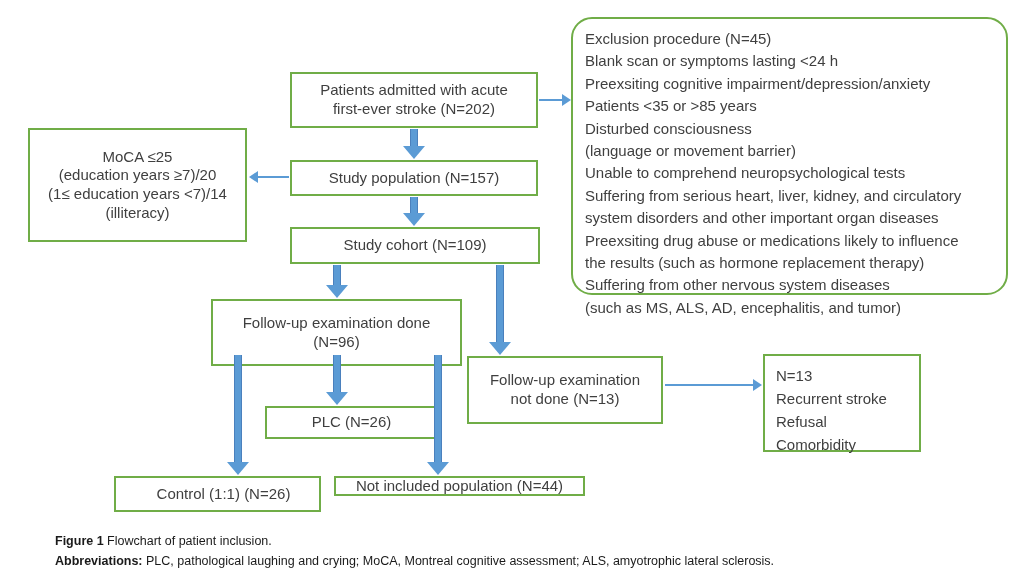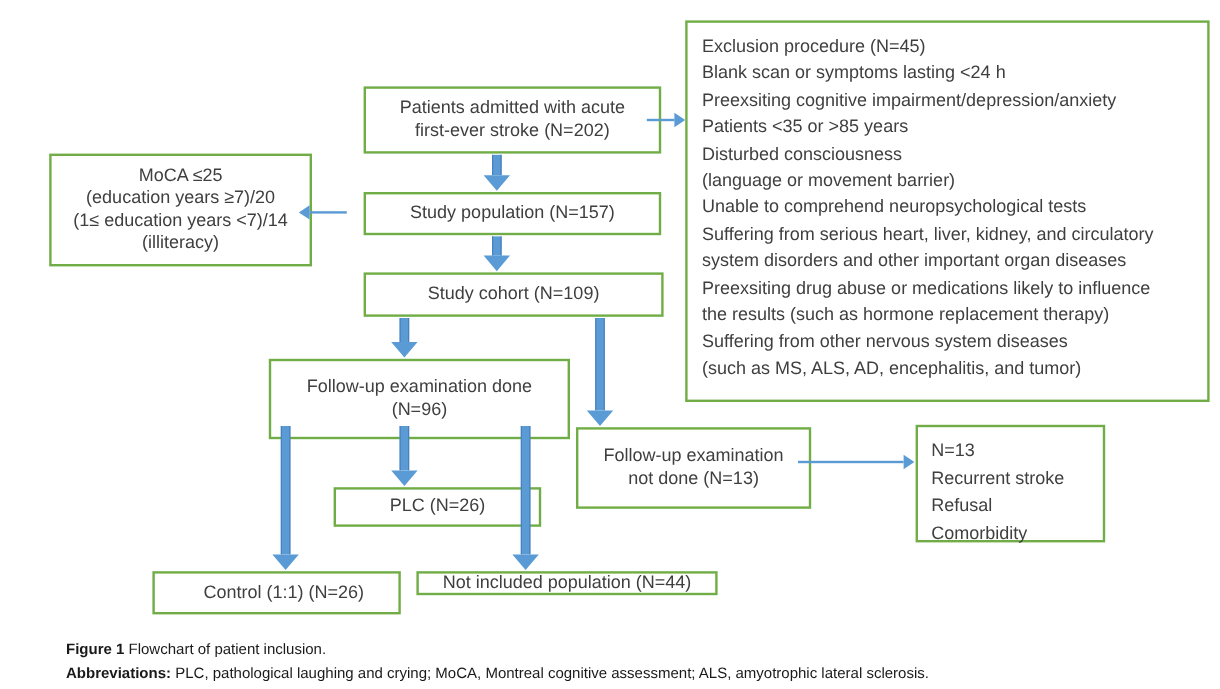--- a/index.html
+++ b/index.html
@@ -20,21 +20,20 @@
     font-size: 15px;
     color: var(--text, #3f3f3f);
   }
   .box.center {
     display: flex;
     flex-direction: column;
     justify-content: center;
     align-items: center;
     text-align: right;
     line-height: 1.25;
-    margin-left: 13px;
   }
   .box.leftlist { text-align: left; }
   .exclusion-box { padding: 9px 12px; line-height: 22.4px; }
   .reasons-box   { padding: 8px 11px; line-height: 23px; }
   
   .arrow-v {
     position: absolute;
     width: 22px;
     display: flex;
     flex-direction: column;
@@ -87,37 +86,37 @@
 </head>
 <body>
 
 <div class="canvas">
 
   <div class="box center" style="left:290px; top:72px; width:248px; height:56px;">
     <div>Patients admitted with acute</div>
     <div>first-ever stroke (N=202)</div>
   </div>
 
-  <div class="box leftlist exclusion-box" style="left:571px; top:17px; width:437px; height:318px;">
+  <div class="box leftlist exclusion-box" style="left:571px; top:17px; width:437px; height:278px;border-radius:21px;">
     <div>Exclusion procedure (N=45)</div>
     <div>Blank scan or symptoms lasting &lt;24 h</div>
     <div>Preexsiting cognitive impairment/depression/anxiety</div>
     <div>Patients &lt;35 or &gt;85 years</div>
     <div>Disturbed consciousness</div>
     <div>(language or movement barrier)</div>
     <div>Unable to comprehend neuropsychological tests</div>
     <div>Suffering from serious heart, liver, kidney, and circulatory</div>
     <div>system disorders and other important organ diseases</div>
     <div>Preexsiting drug abuse or medications likely to influence</div>
     <div>the results (such as hormone replacement therapy)</div>
     <div>Suffering from other nervous system diseases</div>
     <div>(such as MS, ALS, AD, encephalitis, and tumor)</div>
   </div>
 
-  <div class="box center" style="left:28px; top:128px; width:219px; height:94px;">
+  <div class="box center" style="left:28px; top:128px; width:219px; height:114px;">
     <div>MoCA ≤25</div>
     <div>(education years ≥7)/20</div>
     <div>(1≤ education years &lt;7)/14</div>
     <div>(illiteracy)</div>
   </div>
 
   <div class="box center" style="left:290px; top:160px; width:248px; height:36px;">
     <div>Study population (N=157)</div>
   </div>
 

